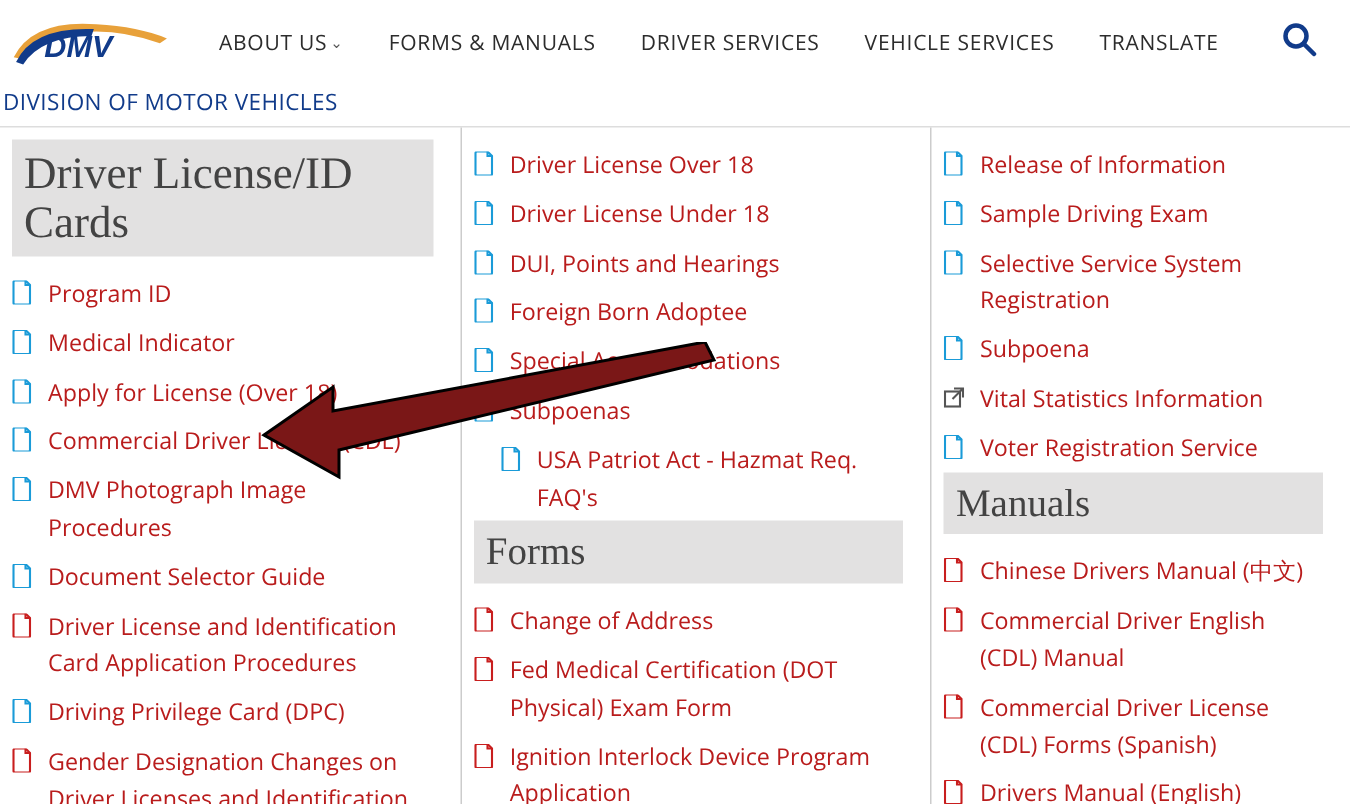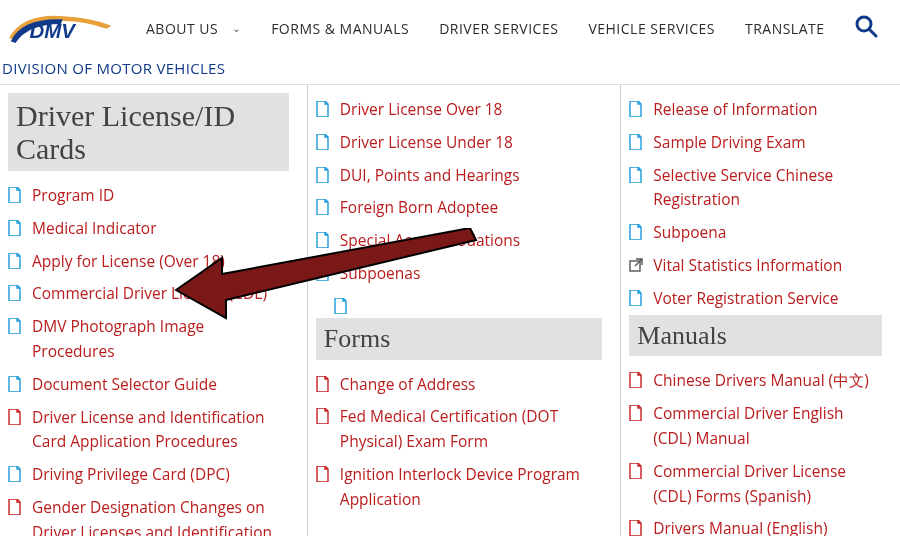--- a/index.html
+++ b/index.html
@@ -2,21 +2,21 @@
 <html><head>
 <meta charset="utf-8">
 <style>
 body { margin: 0; font-family: "Open Sans", Arial, sans-serif; background: #fff; width: 900px; }
 a { text-decoration: none; }
 
 .header { display: flex; align-items: center; padding: 8px 10px 0 0; }
 .logo { width: 110px; height: 40px; margin-left: 6px; display: flex; align-items: center; justify-content: center; }
 .logo svg { width: 100%; height: 100%; }
 .nav { display: flex; gap: 30px; margin-left: 30px; }
-.nav-item { font-size: 14px; letter-spacing: 0.5px; color: #2c2c2c; display: flex; align-items: center; gap: 14px; cursor: pointer; }
+.nav-item { font-size: 14px; letter-spacing: 0.5px; color: #2c2c2c; display: flex; align-items: center; gap: 2px; cursor: pointer; }
 .nav-item .caret { font-size: 10px; color: #555; }
 .search-btn { margin-left: auto; margin-right: 12px; color: #113b8a; cursor: pointer; }
 .search-btn svg { width: 24px; height: 24px; }
 
 .subhead { color: #113b8a; font-weight: 400; font-size: 15px; letter-spacing: 0.3px; padding: 10px 0 6px 2px; border-bottom: 1px solid #ddd; }
 
 .cols { display: flex; }
 .col { border-right: 1px solid #ccc; padding: 8px 18px 12px 8px; }
 .col1 { width: 300px; }
 .col2 { width: 306px; }
@@ -220,20 +220,21 @@
             </svg>
           </span>
           <a href="#">Subpoenas</a>
         </li>
         <li class="indent">
           <span class="ico">
             <svg viewBox="0 0 14 16">
               <use href="#doc-icon"></use>
             </svg>
           </span>
+          <a href="#">USA Patriot Act - Hazmat Req. FAQ's</a>
         </li>
       </ul>
     <div class="sect-title">Forms</div>
     <ul class="list" id="list-c2b">
         <li>
           <span class="ico">
             <svg viewBox="0 0 14 16">
               <use href="#pdf-icon"></use>
             </svg>
           </span>
@@ -275,21 +276,21 @@
             </svg>
           </span>
           <a href="#">Sample Driving Exam</a>
         </li>
         <li>
           <span class="ico">
             <svg viewBox="0 0 14 16">
               <use href="#doc-icon"></use>
             </svg>
           </span>
-          <a href="#">Selective Service Chinese Registration</a>
+          <a href="#">Selective Service System Registration</a>
         </li>
         <li>
           <span class="ico">
             <svg viewBox="0 0 14 16">
               <use href="#doc-icon"></use>
             </svg>
           </span>
           <a href="#">Subpoena</a>
         </li>
         <li>

